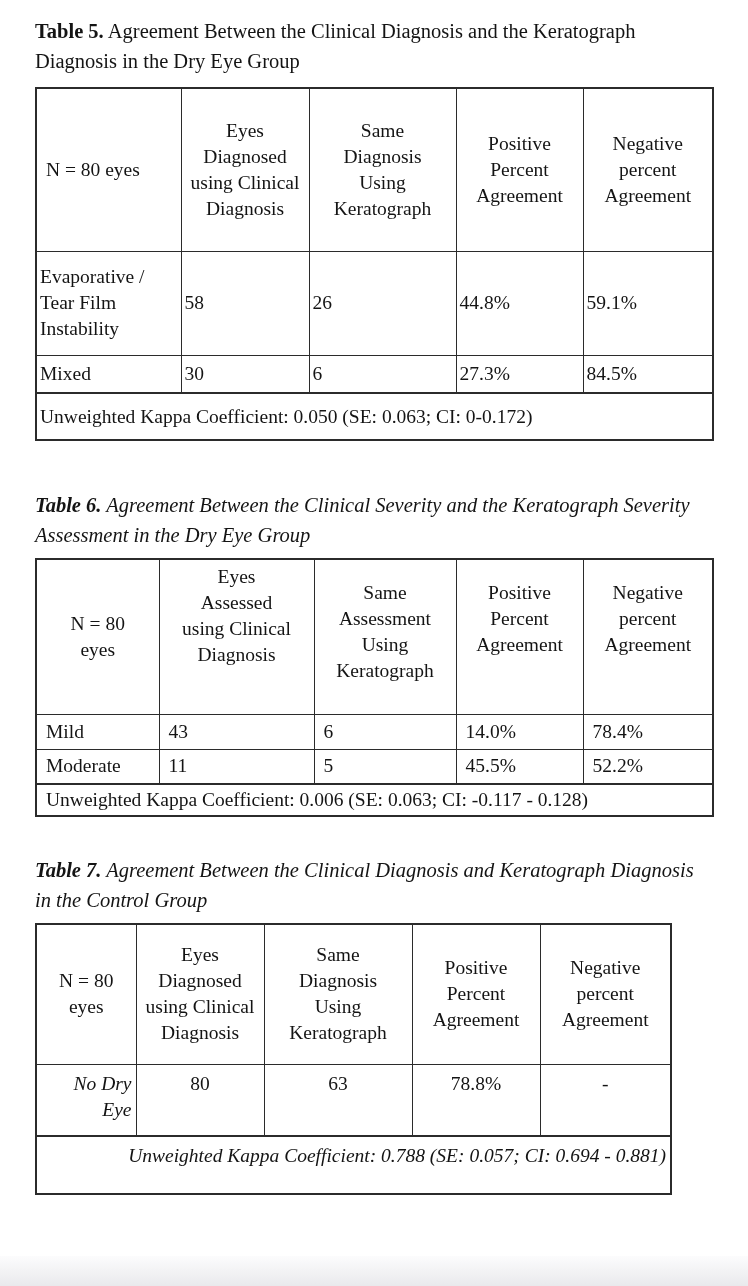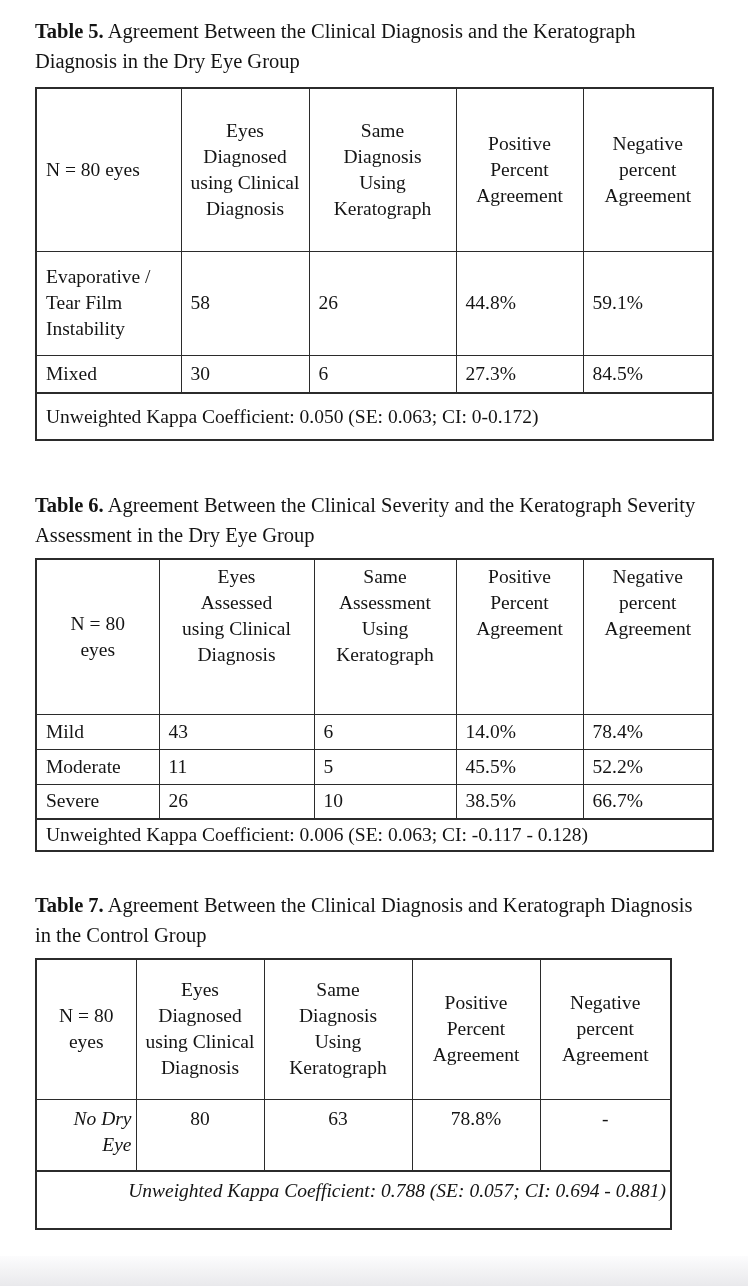--- a/index.html
+++ b/index.html
@@ -39,32 +39,32 @@
   }
 
   
   .t5 { width: 677px; }
   .t5 col:nth-child(1){ width:145px; } .t5 col:nth-child(2){ width:128px; }
   .t5 col:nth-child(3){ width:147px; } .t5 col:nth-child(4){ width:127px; }
   .t5 col:nth-child(5){ width:130px; }
   .t5 th { height: 163px; vertical-align: middle; text-align: center; padding: 0 14px; }
   .t5 th:nth-child(2){ padding: 0 4px; }
   .t5 th:first-child { text-align: left; padding: 0 4px 0 9px; }
-  .t5 td { text-align: left; vertical-align: middle; padding: 2px 4px 2px 9px; margin-top: 26px; }
+  .t5 td { text-align: left; vertical-align: middle; padding: 2px 4px 2px 3px; margin-top: 26px; }
   .t5 tbody tr:nth-child(1) { height: 104px; }
   .t5 tbody tr:nth-child(1) td:first-child { padding-right: 26px; }
   .t5 tbody tr:nth-child(2) { height: 38px; }
   .t5 tfoot tr { height: 47px; }
 
   
   .t6 { width: 677px; }
   .t6 col:nth-child(1){ width:123px; } .t6 col:nth-child(2){ width:155px; }
   .t6 col:nth-child(3){ width:142px; } .t6 col:nth-child(4){ width:127px; }
   .t6 col:nth-child(5){ width:130px; }
-  .t6 th { height: 155px; vertical-align: top; text-align: center; padding: 4px 8px; }
+  .t6 th { height: 155px; vertical-align: top; text-align: center; padding: 20px 8px; }
   .t6 th:nth-child(2){ padding: 4px 22px; margin-left: 19px; }
   .t6 th:first-child { vertical-align: middle; text-align: center; padding: 0 14px; }
   .t6 td { text-align: left; vertical-align: middle; padding: 2px 4px 2px 9px; }
   .t6 tbody tr { height: 35px; }
   .t6 tfoot tr { height: 28px; }
 
   
   .t7 { width: 635px; }
   .t7 col:nth-child(1){ width:100px; } .t7 col:nth-child(2){ width:128px; }
   .t7 col:nth-child(3){ width:148px; } .t7 col:nth-child(4){ width:128px; }
@@ -73,21 +73,21 @@
   .t7 th:nth-child(2){ padding: 0 4px; }
   .t7 th:first-child { padding: 0 8px; }
   .t7 td { text-align: center; vertical-align: top; padding: 6px 4px; }
   .t7 td:first-child { text-align: right; padding: 6px 4px 6px 9px; font-style: italic; }
   .t7 tbody tr { height: 72px; }
   .t7 tfoot tr { height: 58px; }
   .t7 tfoot td { padding-right: 75px; }
 
   .sec2 { margin-top: 49px; }
   .sec3 { margin-top: 38px; }
-  .sec2 .table-title, .sec3 .table-title { margin-bottom: 8px; }
+  .sec2 .table-title, .sec3 .table-title { margin-bottom: 8px; font-style: italic; }
 
   .bottom-strip {
     position: absolute;
     left: 0; right: 0; bottom: 0;
     height: 30px;
     background: linear-gradient(180deg, #fcfcfd 0%, #e9e9ec 100%);
   }
 </style>
 </head>
 <body>
@@ -164,27 +164,20 @@
             <td>14.0%</td>
             <td>78.4%</td>
           </tr>
           <tr>
             <td>Moderate</td>
             <td>11</td>
             <td>5</td>
             <td>45.5%</td>
             <td>52.2%</td>
           </tr>
-          <tr>
-            <td>Severe</td>
-            <td>26</td>
-            <td>10</td>
-            <td>38.5%</td>
-            <td>66.7%</td>
-          </tr>
         </tbody>
       <tfoot>
           <tr>
             <td colspan="5">Unweighted Kappa Coefficient: 0.006 (SE: 0.063; CI: -0.117 - 0.128)</td>
           </tr>
         </tfoot>
     </table>
   </section>
 
   <section class="sec3">

